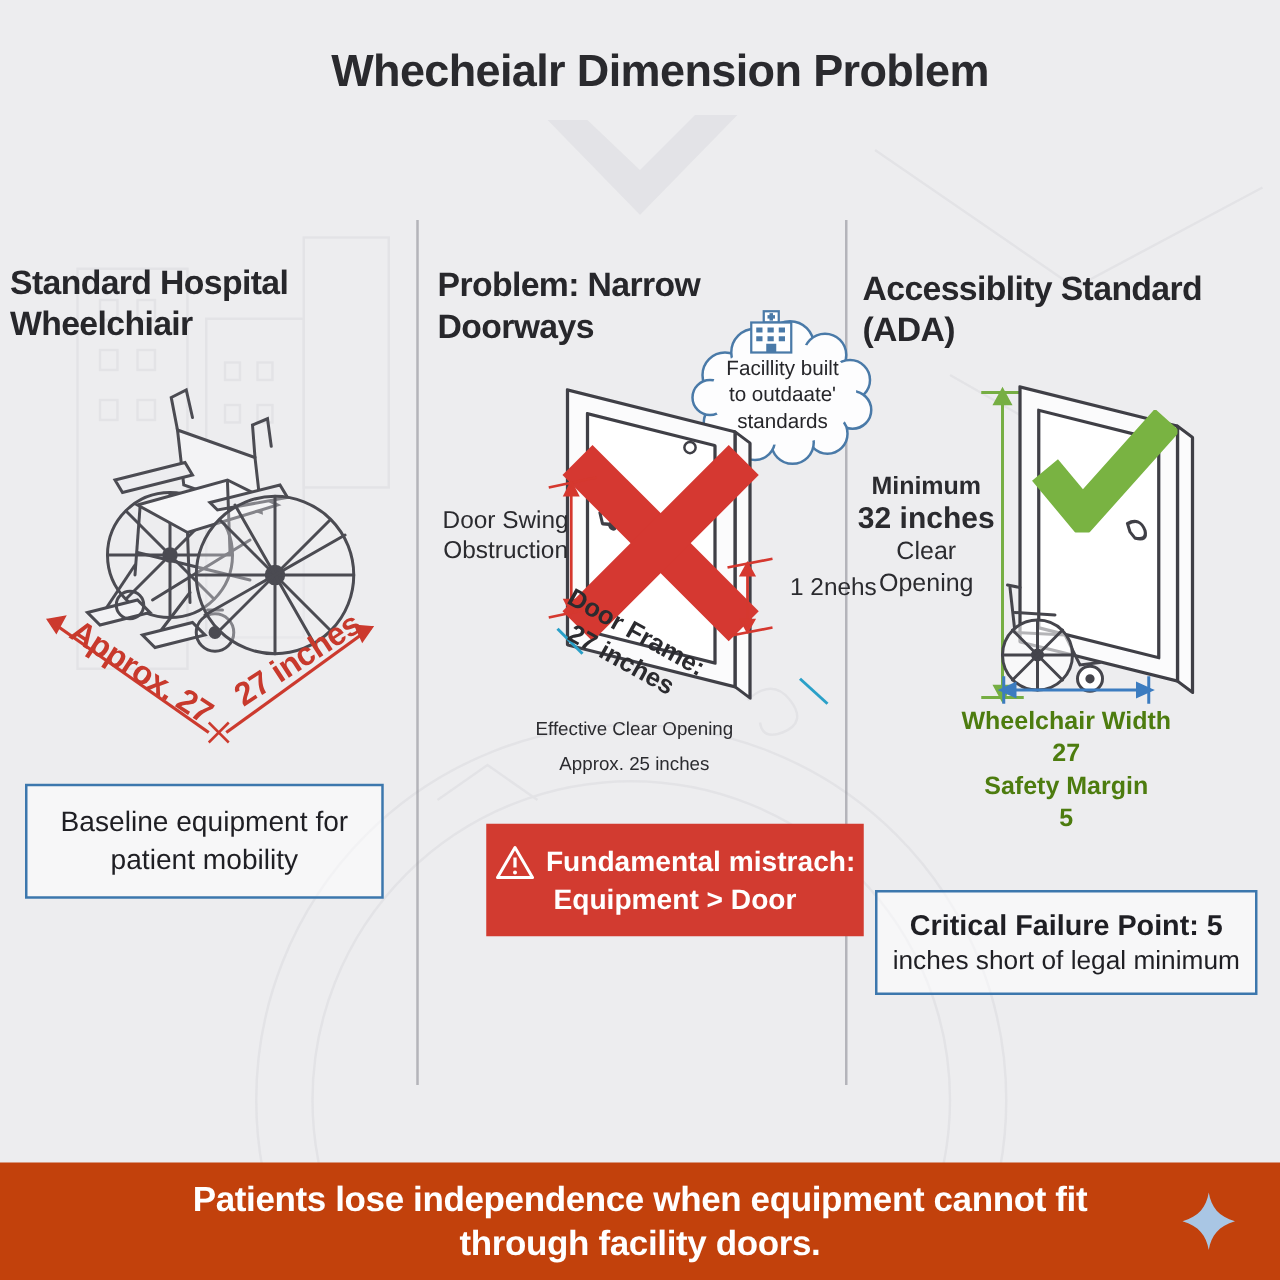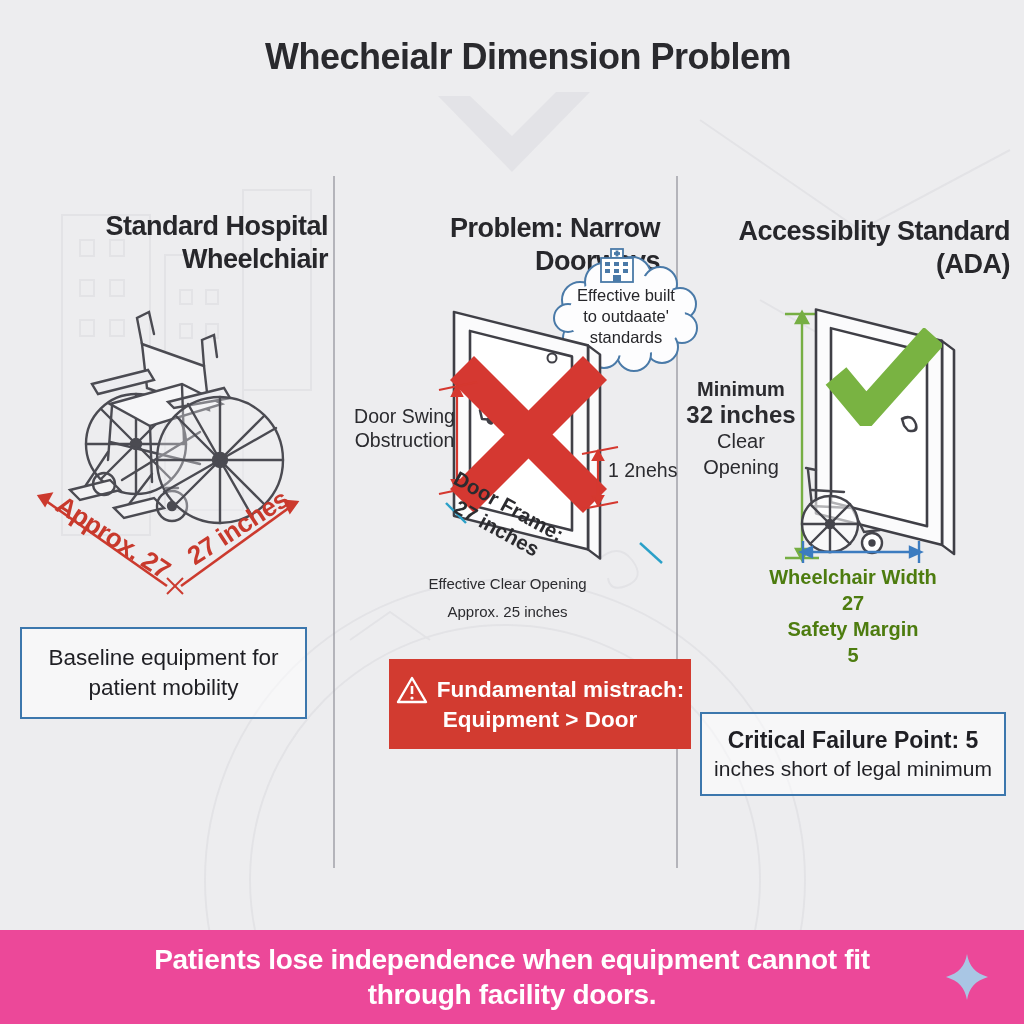--- a/index.html
+++ b/index.html
@@ -11,21 +11,21 @@
   }
   .abs{position:absolute;}
   .pre{white-space:pre-line;}
   
   .title{
     left:16px;top:36px;width:1024px;text-align:center;
     font-size:36px;font-weight:700;color:#2a2a2e;letter-spacing:-0.5px;
   }
   
   .col-heading{
-    text-align:right;font-size:27px;font-weight:700;color:#27272b;
+    text-align:left;font-size:27px;font-weight:700;color:#27272b;
     line-height:33px;letter-spacing:-0.5px;
   }
   
   .divider{width:2px;top:176px;height:692px;background:#95959c;opacity:.65;}
   
   .info-box{
     border:2px solid #3c77ad;background:rgba(255,255,255,.55);
     text-align:center;color:#1f1f24;
   }
   .rotated-red{
@@ -34,21 +34,21 @@
   }
   .small-label{font-size:19.5px;font-weight:500;color:#2b2b2f;line-height:24px;}
   .alert-box{
     background:#d23b30;color:#fff;text-align:center;
     display:flex;flex-direction:column;justify-content:center;gap:3px;margin-left:31px;
   }
   .alert-line1{display:flex;align-items:center;justify-content:center;gap:9px;
     font-size:22.5px;font-weight:600;}
   .alert-line2{font-size:22.5px;font-weight:600;}
   .banner{
-    left:0;top:930px;width:1024px;height:94px;background:#ec4899;
+    left:0;top:930px;width:1024px;height:94px;background:#c2410c;
     display:flex;align-items:center;justify-content:center;
   }
   .banner-text{
     color:#fff;font-size:28px;font-weight:600;text-align:center;line-height:35px;
     letter-spacing:-0.3px;
   }
   .min-label{ text-align:center;color:#2b2b2f;line-height:26px;}
   .min-l1{font-size:20px;font-weight:600;display:block;}
   .min-l2{font-size:24px;font-weight:700;display:block;}
   .min-l3{font-size:20px;font-weight:400;display:block;}
@@ -193,21 +193,21 @@
       <rect x="17" y="6.1" width="6" height="2.8"></rect>
     <rect x="8" y="16" width="5" height="4"></rect>
       <rect x="17" y="16" width="5" height="4"></rect>
       <rect x="26" y="16" width="5" height="4"></rect>
     <rect x="8" y="23" width="5" height="4"></rect>
       <rect x="17" y="23" width="5" height="4"></rect>
       <rect x="26" y="23" width="5" height="4"></rect>
     <rect x="16" y="29" width="8" height="7"></rect>
   </g>
 </svg>
-<div class="abs bubble-text pre" style="left:562px;top:285px;width:128px;">Effective built
+<div class="abs bubble-text pre" style="left:562px;top:285px;width:128px;">Facillity built
 to outdaate'
 standards</div>
 
 <svg class="abs" style="left:428px;top:298px;" width="200" height="290" viewBox="0 0 200 290">
   <g transform="translate(18,8) skewY(14)" stroke="#3f3f46" stroke-width="2.6" fill="#fbfbfc" stroke-linejoin="round">
     <polygon points="142,4 154,10 154,214 142,208"></polygon>
     <rect x="8" y="4" width="134" height="204"></rect>
     <rect x="24" y="19" width="102" height="174" fill="#ffffff"></rect>
     <path d="M34 96 q 8 -6 12 0 l2 6 l-12 2 Z" fill="#ffffff"></path>
     <circle cx="44" cy="104" r="2.2" fill="#3f3f46"></circle>
@@ -236,21 +236,21 @@
 
 <svg class="abs" style="left:580px;top:444px;" width="42" height="68" viewBox="0 0 42 68">
   <g stroke="#d5382f" stroke-width="2.2" fill="#d5382f">
     <line x1="2" y1="10" x2="38" y2="3"></line>
     <line x1="2" y1="65" x2="38" y2="58"></line>
     <line x1="18" y1="12" x2="18" y2="56"></line>
     <path d="M18 7 l-5 9 l10 0 z"></path>
     <path d="M18 61 l-5 -9 l10 0 z"></path>
   </g>
 </svg>
-<div class="abs small-label" style="left:608px;top:458px;width:70px;">1 2nehs</div>
+<div class="abs small-label" style="left:632px;top:458px;width:70px;">1 2nehs</div>
 
 <svg class="abs" style="left:440px;top:495px;" width="230" height="80" viewBox="0 0 230 80">
   <g stroke="#2aa0c8" stroke-width="2.4">
     <line x1="6" y1="8" x2="26" y2="28"></line>
     <line x1="200" y1="48" x2="222" y2="68"></line>
   </g>
 </svg>
 <div class="abs pre" style="left:438px;top:492px;width:130px;text-align:center;
      font-size:20.5px;font-weight:600;color:#2b2b2f;line-height:25px;transform:rotate(29deg);">Door Frame:
 27 inches</div>

